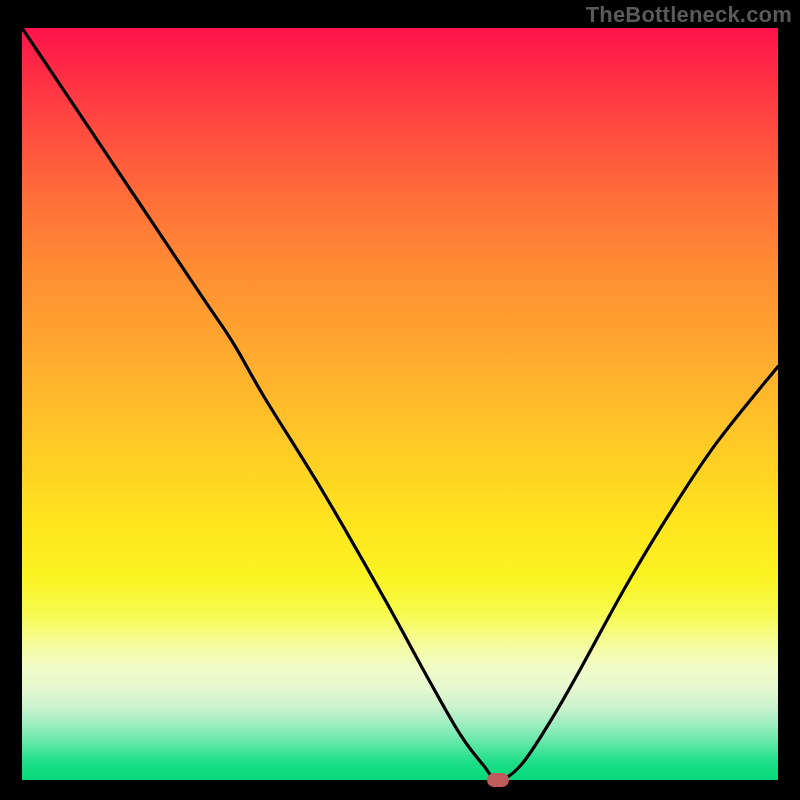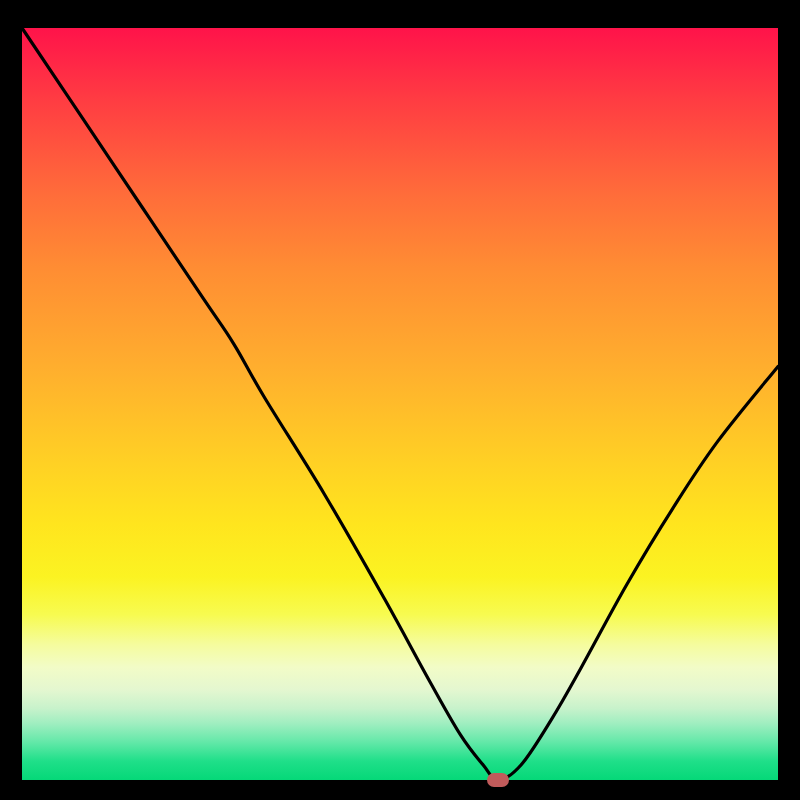--- a/index.html
+++ b/index.html
@@ -67,19 +67,20 @@
     height: 14px;
     border-radius: 7px;
     background: #c15b5b;
     transform: translate(-50%, -50%);
   }
 </style>
 </head>
 <body>
 
 <div class="frame">
+  <div class="watermark">TheBottleneck.com</div>
   <div class="plot">
     <svg class="curve" viewBox="0 0 756 752" preserveAspectRatio="none">
       <path id="curve-path" fill="none" stroke="#000000" stroke-width="3.2" stroke-linecap="round" stroke-linejoin="round" d="M 0.0 0.0 C 10.9 16.2, 38.7 57.8, 60.5 90.2 C 82.3 122.7, 99.2 148.0, 121.0 180.5 C 142.7 213.0, 165.1 246.4, 181.4 270.7 C 197.8 295.1, 200.8 298.2, 211.7 315.8 C 222.6 333.4, 225.6 341.4, 241.9 368.5 C 258.2 395.6, 280.6 429.7, 302.4 466.2 C 324.2 502.8, 343.8 537.7, 362.9 571.5 C 381.9 605.4, 394.6 629.9, 408.2 654.2 C 421.8 678.6, 429.0 692.0, 438.5 706.9 C 448.0 721.8, 454.4 728.8, 461.2 737.0 C 468.0 745.1, 469.5 752.0, 476.3 752.0 C 483.1 752.0, 489.4 747.8, 499.0 737.0 C 508.5 726.1, 518.3 709.4, 529.2 691.8 C 540.1 674.2, 545.8 663.6, 559.4 639.2 C 573.0 614.8, 588.5 584.9, 604.8 556.5 C 621.1 528.1, 633.8 507.0, 650.2 481.3 C 666.5 455.6, 676.5 439.3, 695.5 413.6 C 714.6 387.9, 745.1 351.9, 756.0 338.4"></path>
     </svg>
     <div id="marker" class="marker" style="left: 476.28px; top: 752px; background: rgb(193, 91, 91);"></div>
   </div>
 </div>
 
 </body></html>

